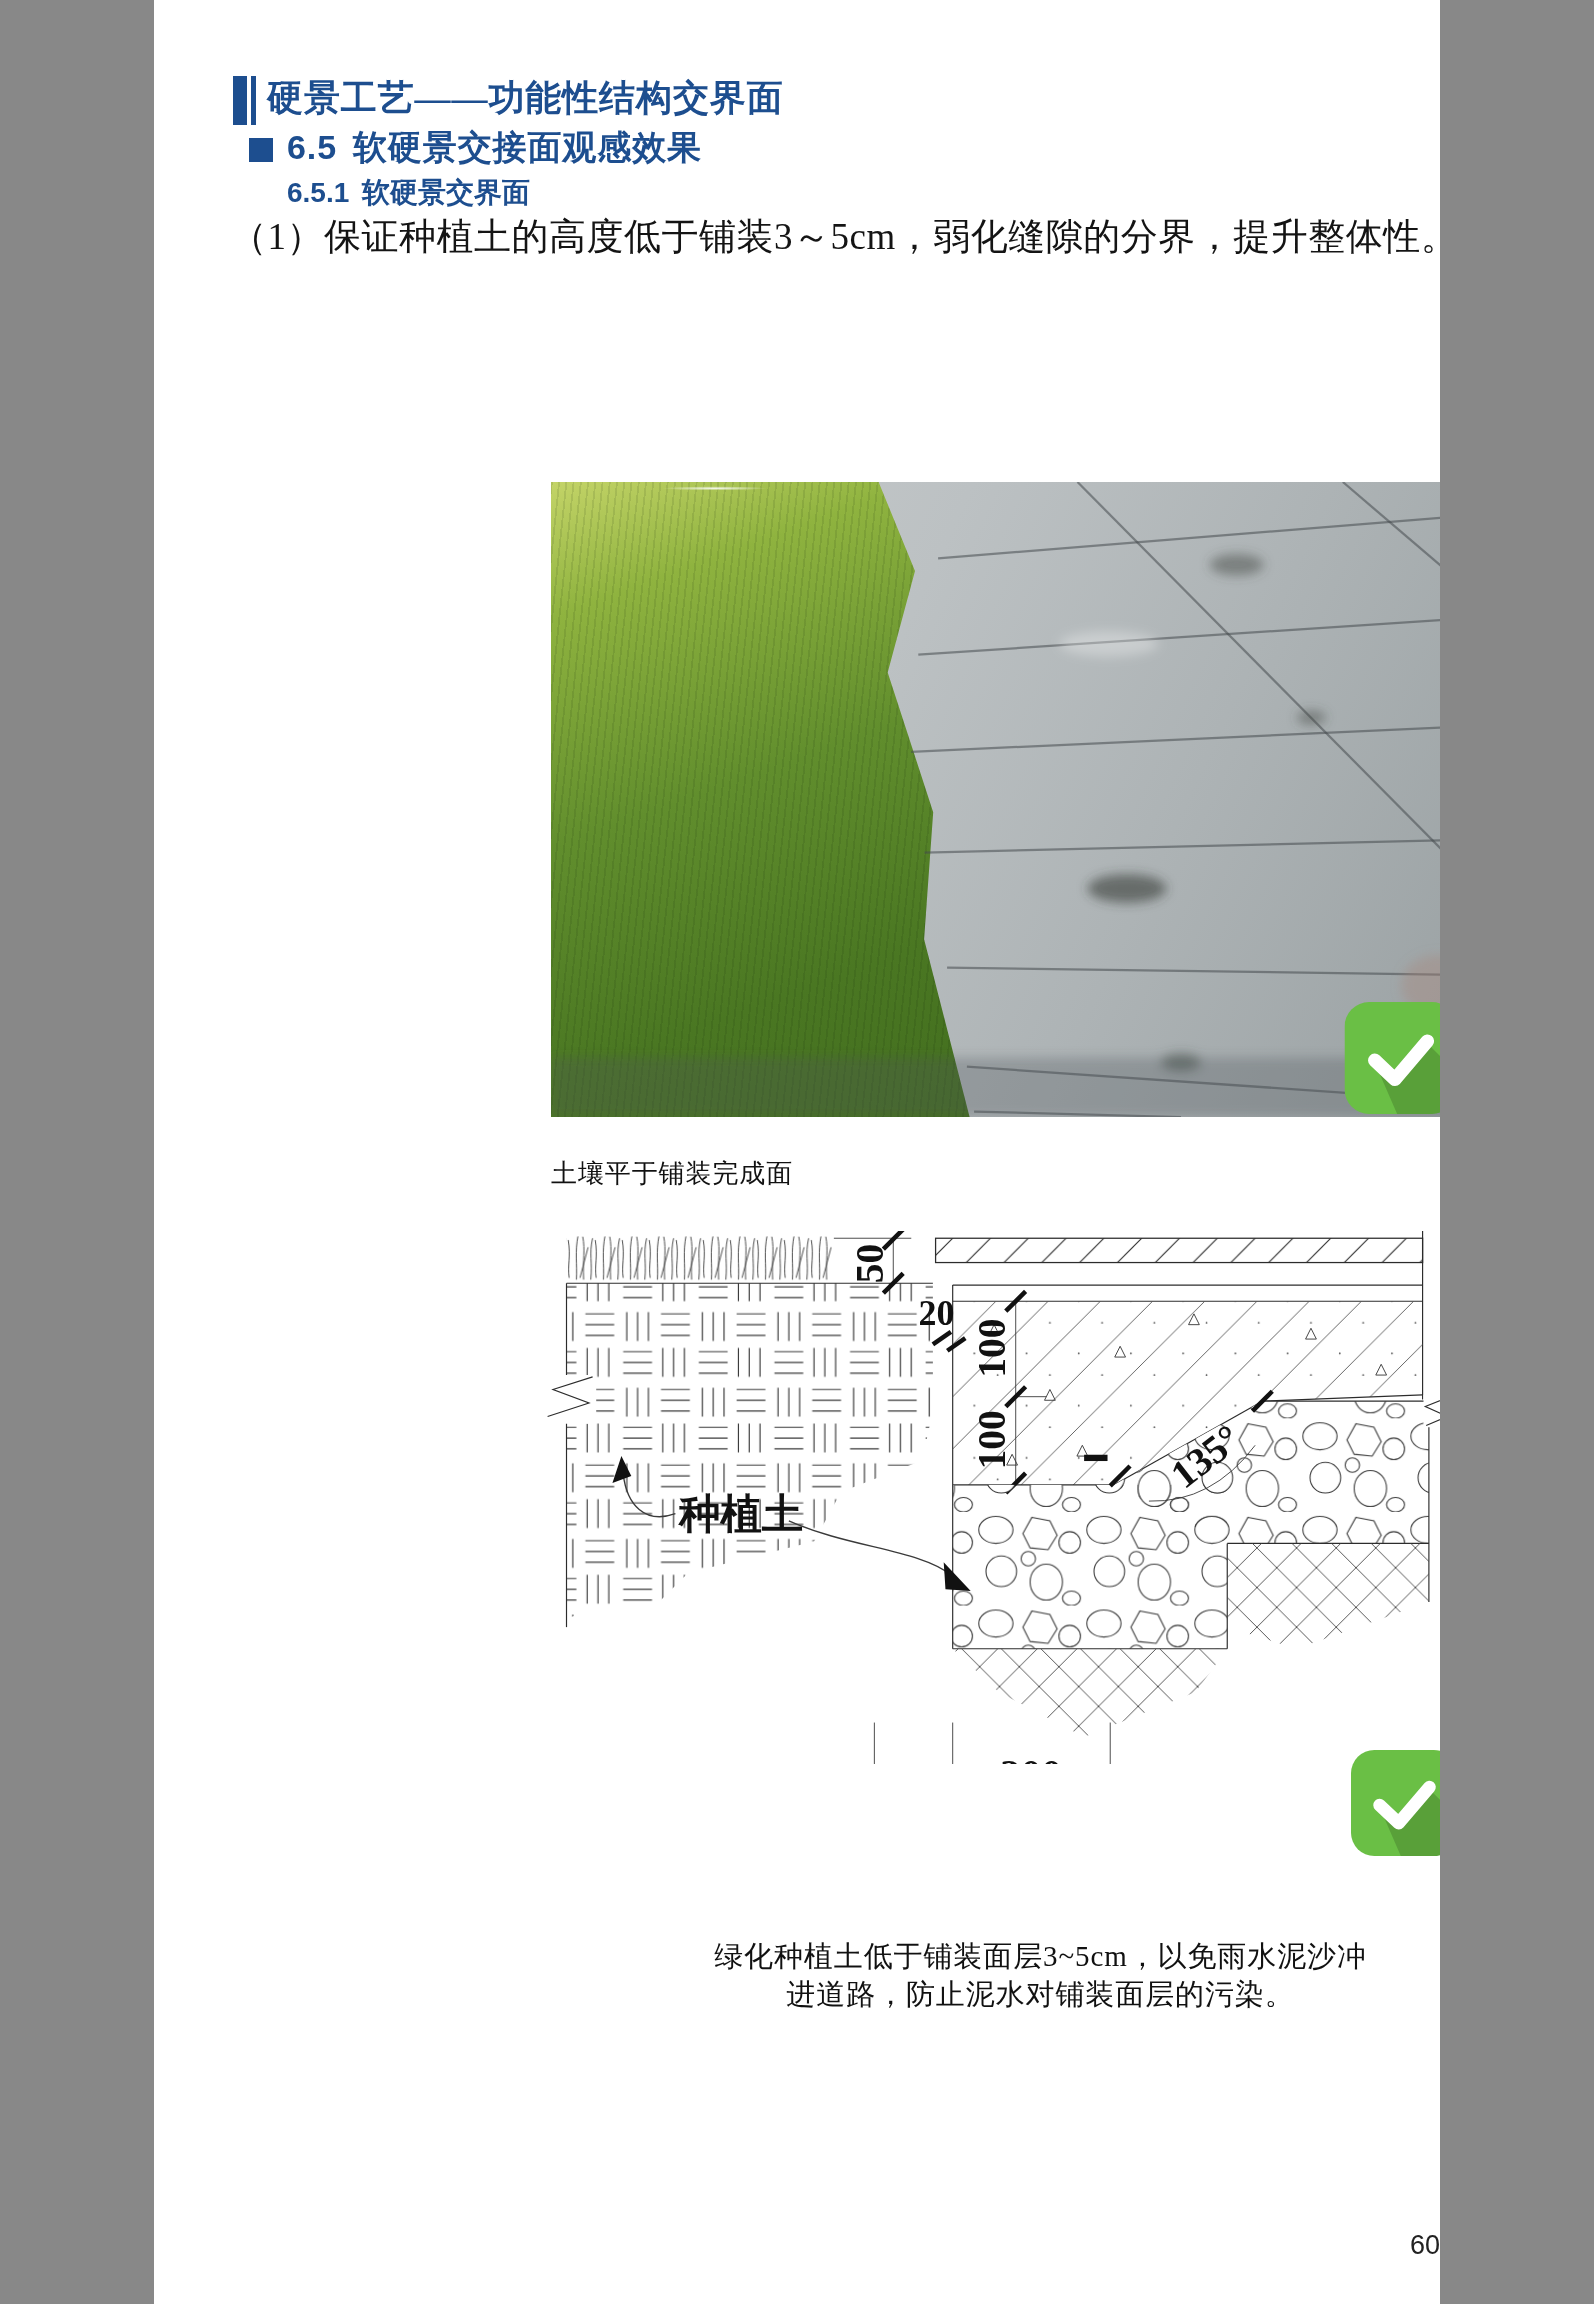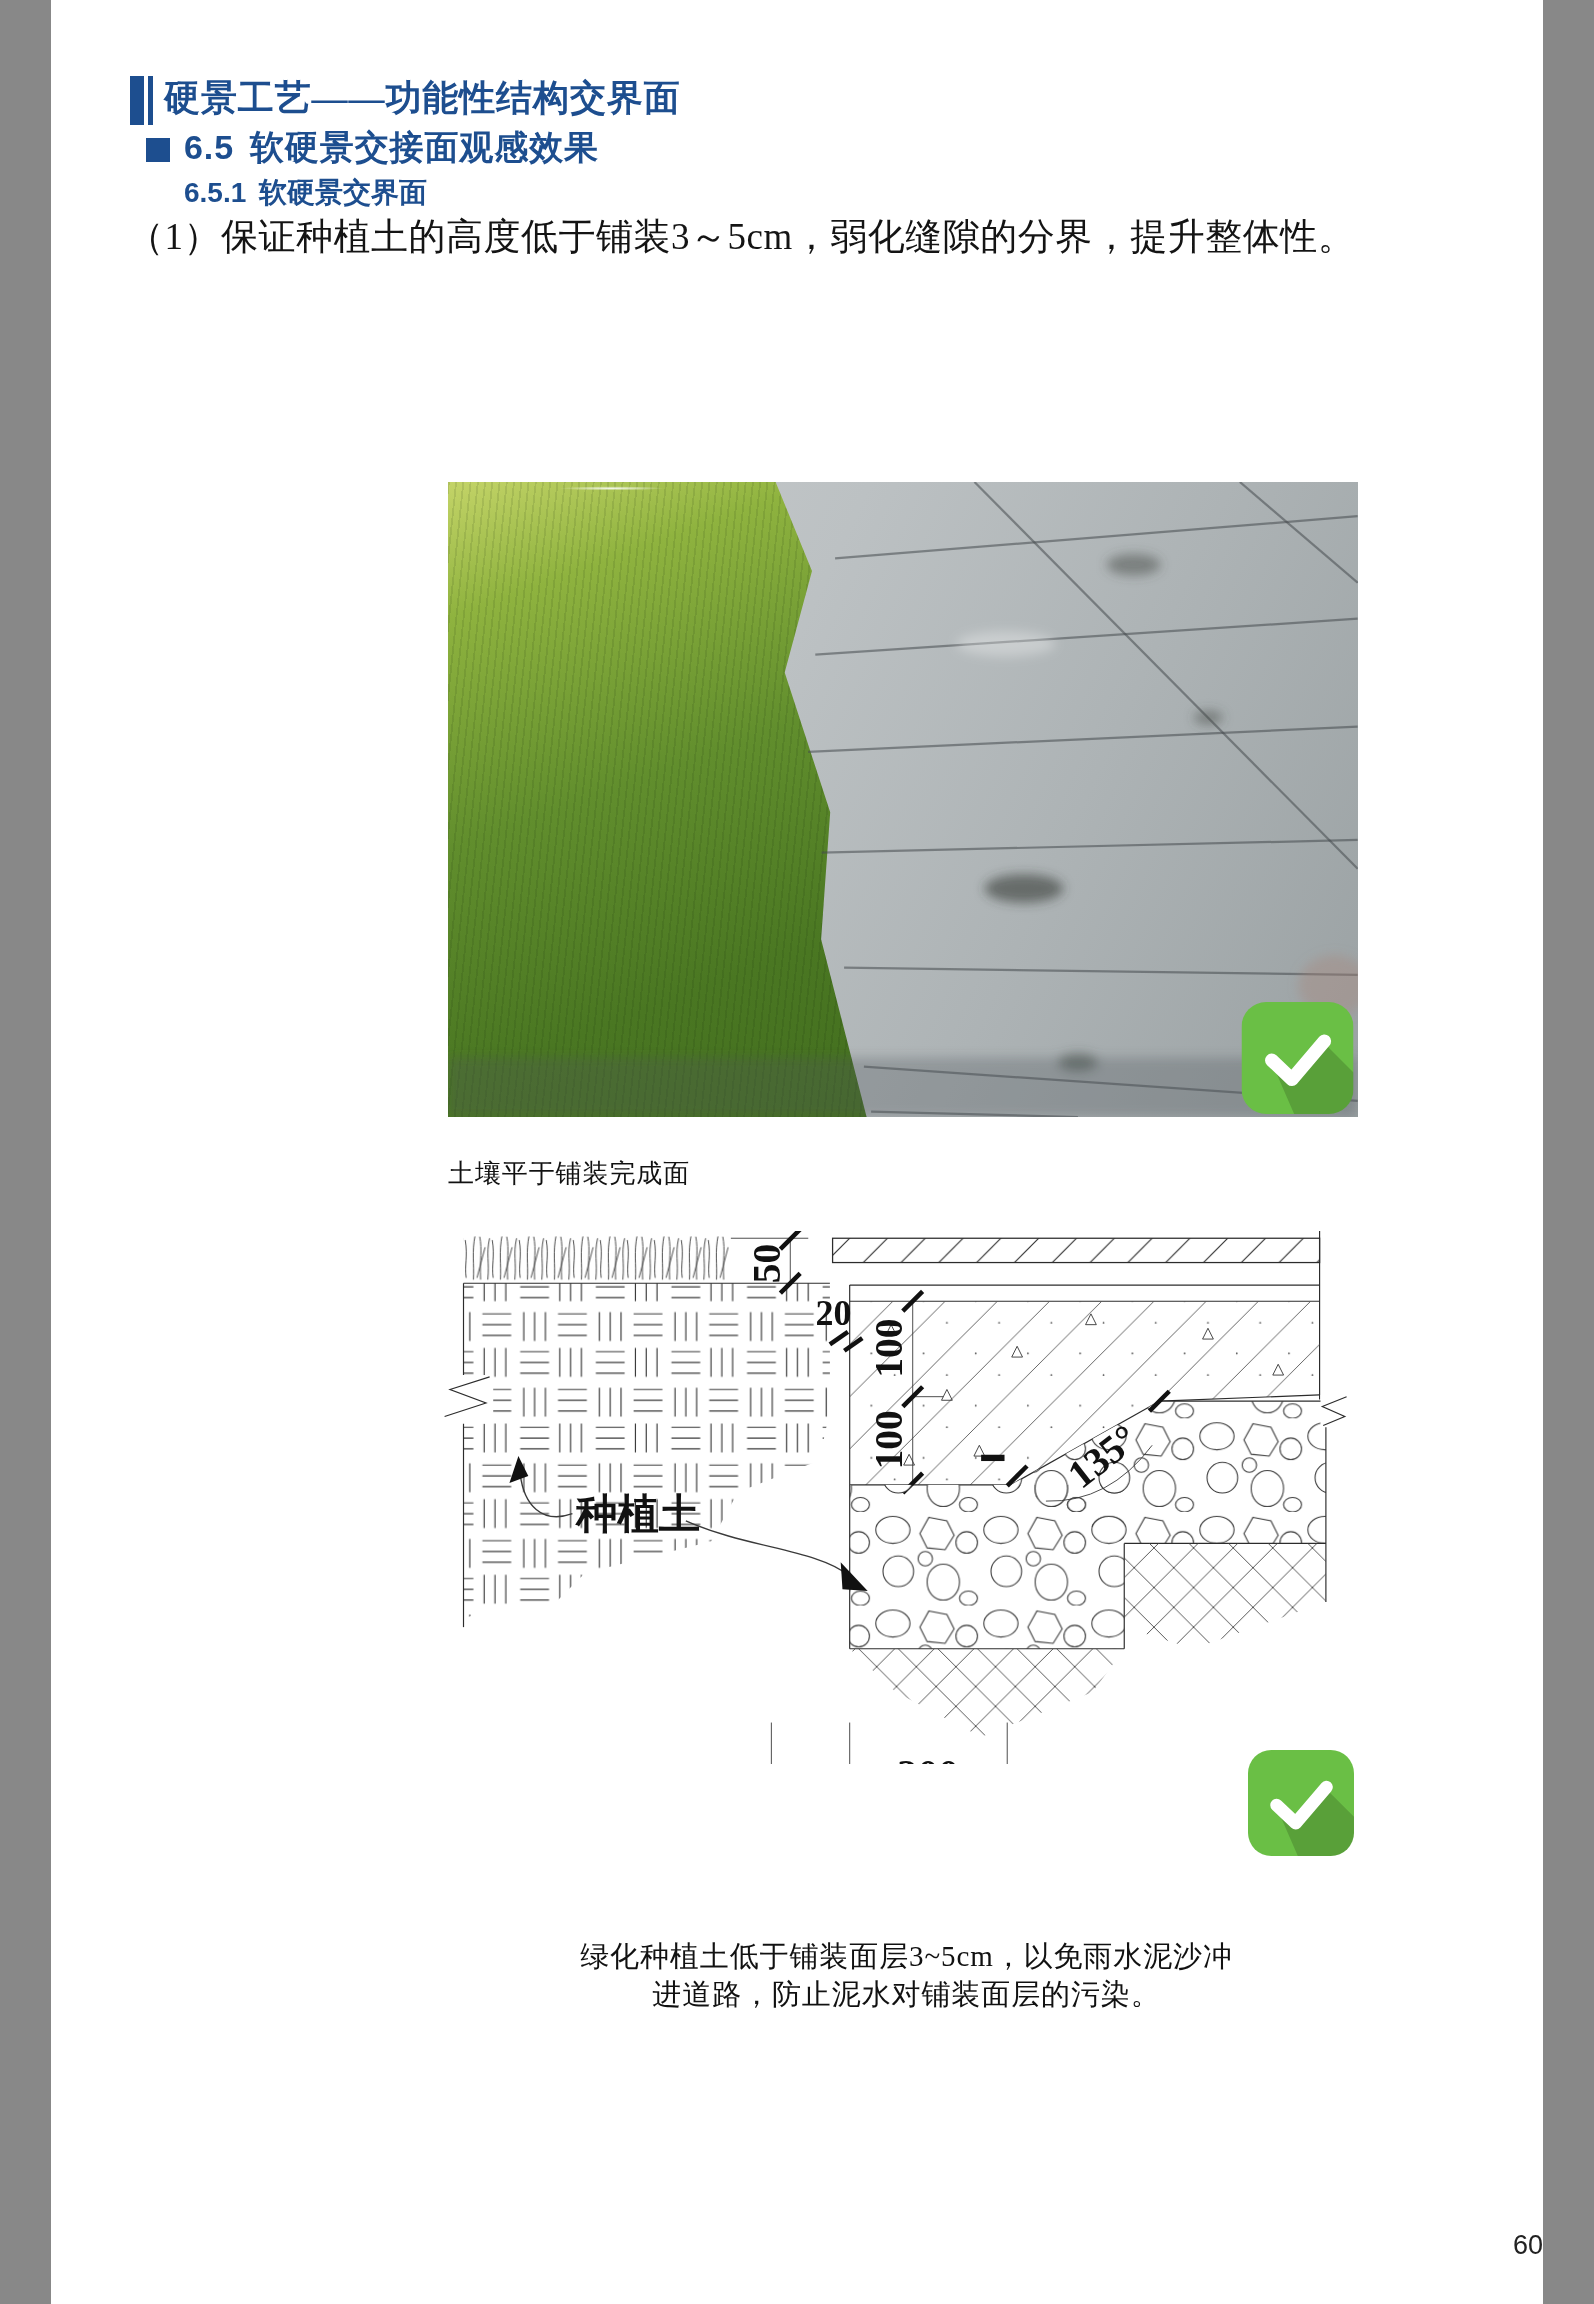--- a/index.html
+++ b/index.html
@@ -1,17 +1,17 @@
 <!DOCTYPE html>
 <html style="font-size:14.4px"><head>
 <meta charset="utf-8">
 <style>
   html,body{margin:0;padding:0;background:#888;}
   .page{
-    position:relative;width:1492px;height:2304px;background:#ffffff;
+    position:relative;width:1286px;height:2304px;background:#ffffff;
     font-family:"Liberation Serif",serif;overflow:hidden;margin:0 auto;
   }
   
   .hdr-bars{position:absolute;left:79px;top:76px;width:25px;height:49px;}
   .hdr-bars .b1{position:absolute;left:0;top:0;width:13.5px;height:49px;background:#1d4e8f;}
   .hdr-bars .b2{position:absolute;left:18px;top:0;width:5.4px;height:49px;background:#1d4e8f;}
   .hdr-title{
     position:absolute;left:113px;top:74px;font-size:36px;font-weight:bold;
     color:#1d4e8f;letter-spacing:0.9px;white-space:nowrap;
   }
@@ -57,21 +57,21 @@
     background:radial-gradient(closest-side at 40% 0%, rgba(255,255,255,0.85), rgba(255,255,255,0) 90%);
   }
   .photo svg{position:absolute;inset:0;}
   .badge{position:absolute;}
   
   .caption1{
     position:absolute;left:397px;top:1156px;width:910px;
     font-size:26px;color:#111;letter-spacing:0.9px;
   }
   .caption2{
-    position:absolute;left:383px;top:1937px;width:945px;text-align:center;
+    position:absolute;left:414px;top:1937px;width:945px;text-align:center;
     font-size:29px;color:#111;line-height:38px;letter-spacing:0.9px;
   }
   .pageno{
     position:absolute;left:0;top:2230px;width:100%;text-align:right;font-size:27px;color:#222;
     font-family:"Liberation Sans",sans-serif;
   }
   
   .drawing{position:absolute;left:390px;top:1231px;}
   .drawing .ln{stroke:#2c2c2c;stroke-width:1.3;fill:none;}
   .drawing .lnthin{stroke:#3a3a3a;stroke-width:1;fill:none;}

